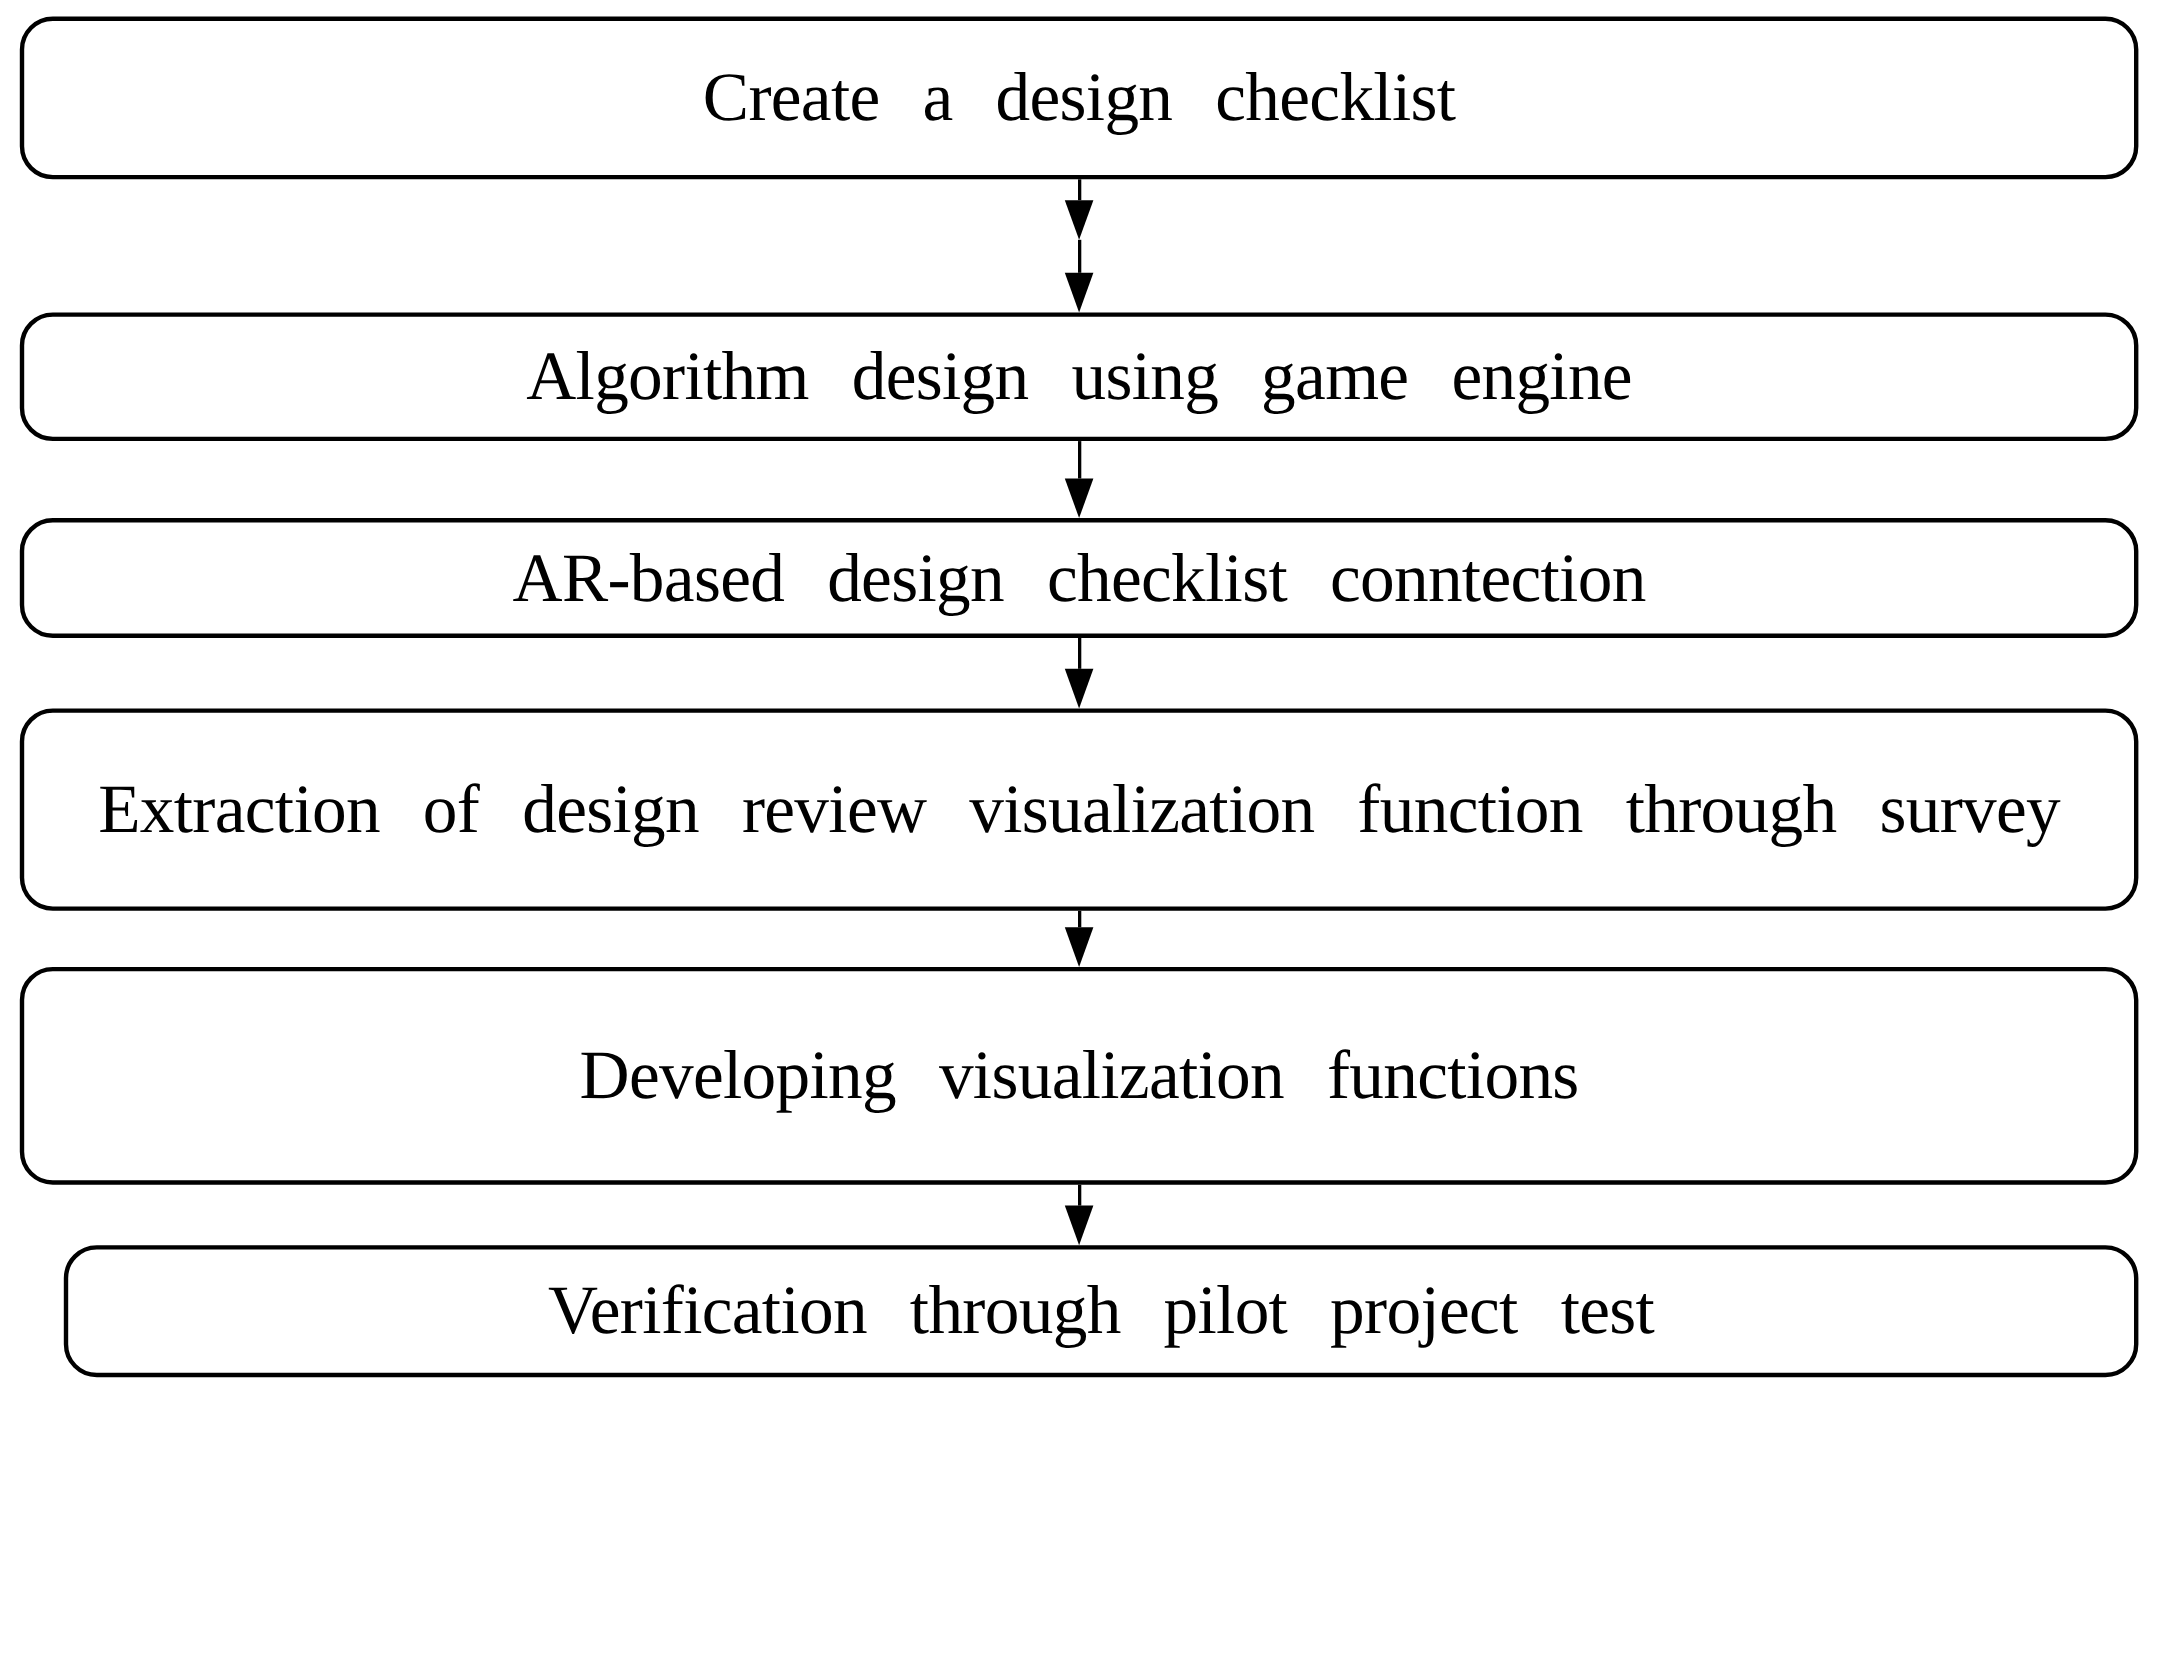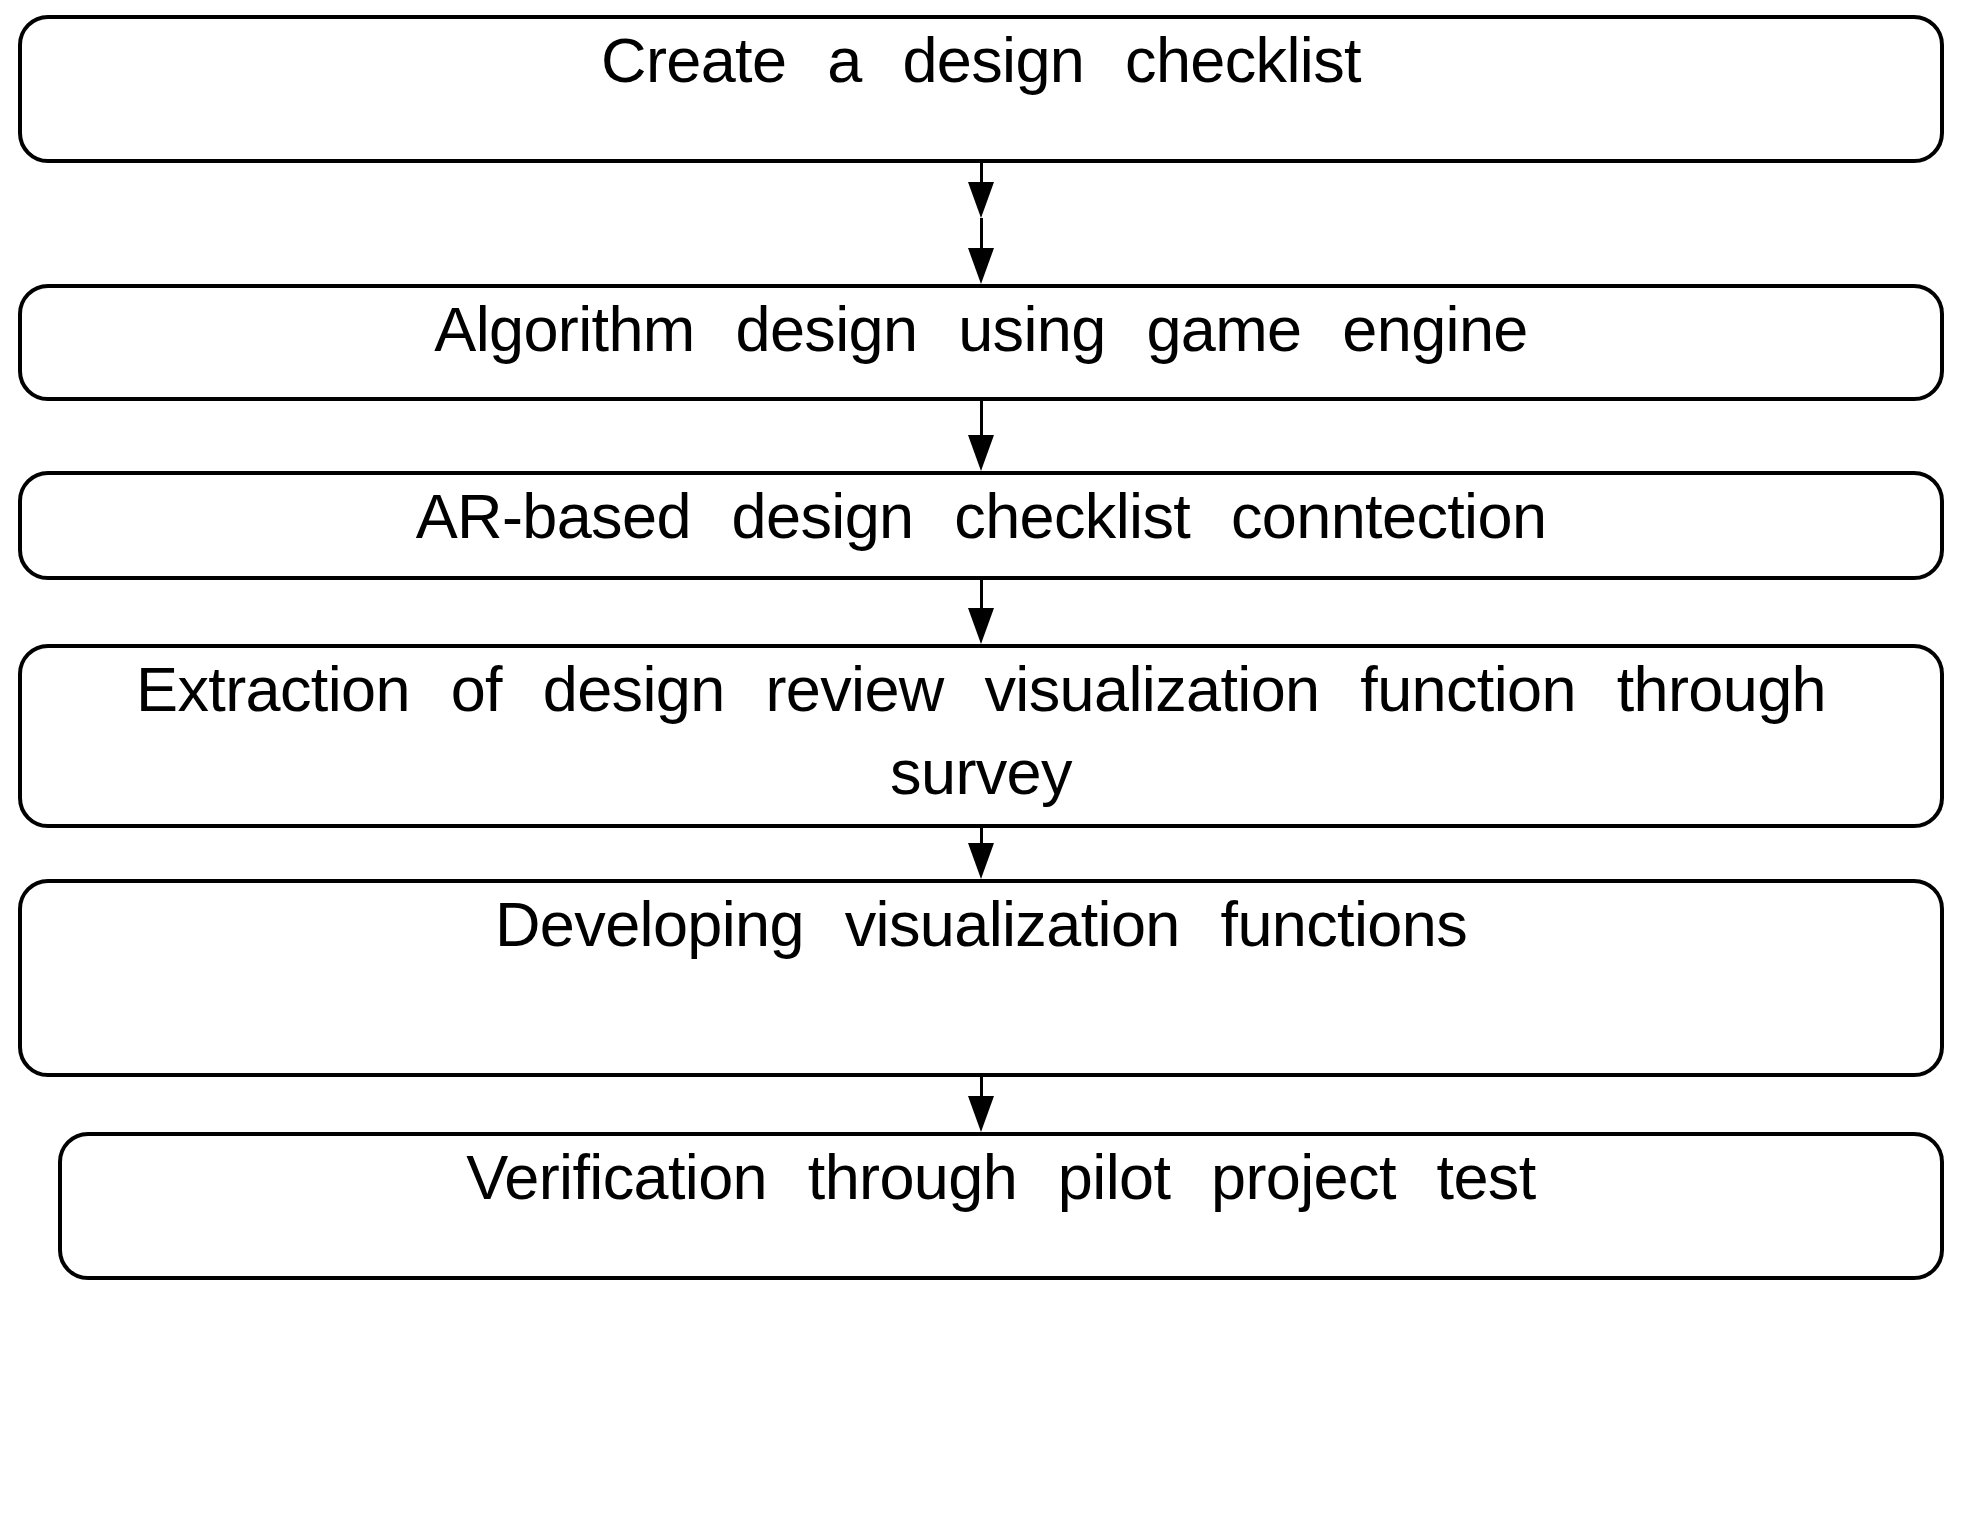--- a/index.html
+++ b/index.html
@@ -16,38 +16,40 @@
     display: flex;
     flex-direction: column;
     align-items: stretch;
     padding: 15px 20px 0 18px;
   }
   .node {
     border: 4px solid #000000;
     border-radius: 30px;
     background: #ffffff;
     display: flex;
+    align-items: center;
     justify-content: center;
     text-align: center;
     padding: 0 30px;
+    font-family: Liberation Serif, serif;
   }
   .node-label {
     font-size: 63px;
     line-height: 1.32;
     word-spacing: 0.38em;
     letter-spacing: -0.01em;
     color: #000000;
   }
   .h1 { height: 148px; }
   .h2 { height: 146px; }
   .h3 { height: 117px; }
   .h4 { height: 109px; }
   .h5 { height: 184px; }
   .h6 { height: 198px; }
-  .h7 { height: 148px; margin-left: 40px; }
+  .h7 { height: 120px; margin-left: 40px; }
   .arrow {
     display: flex;
     flex-direction: column;
     align-items: center;
     justify-content: flex-end;
   }
   .arrow-line {
     width: 3px;
     flex: 1 1 auto;
     background: #000000;

